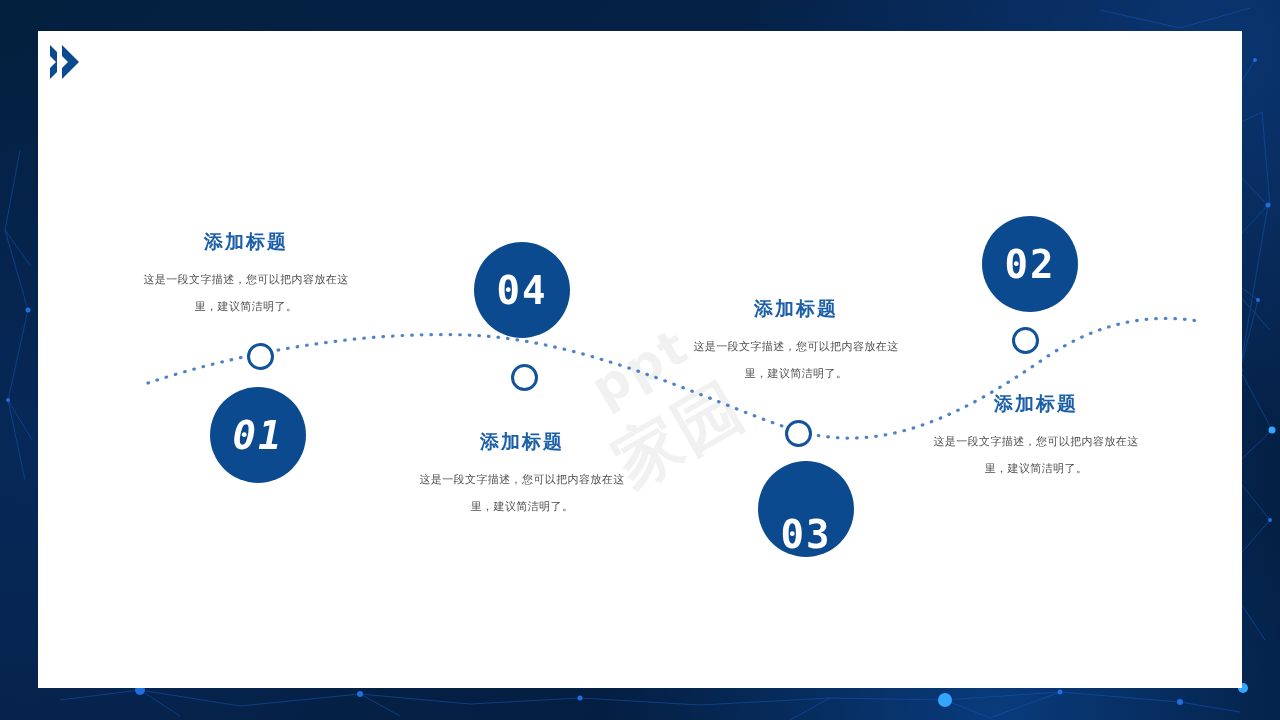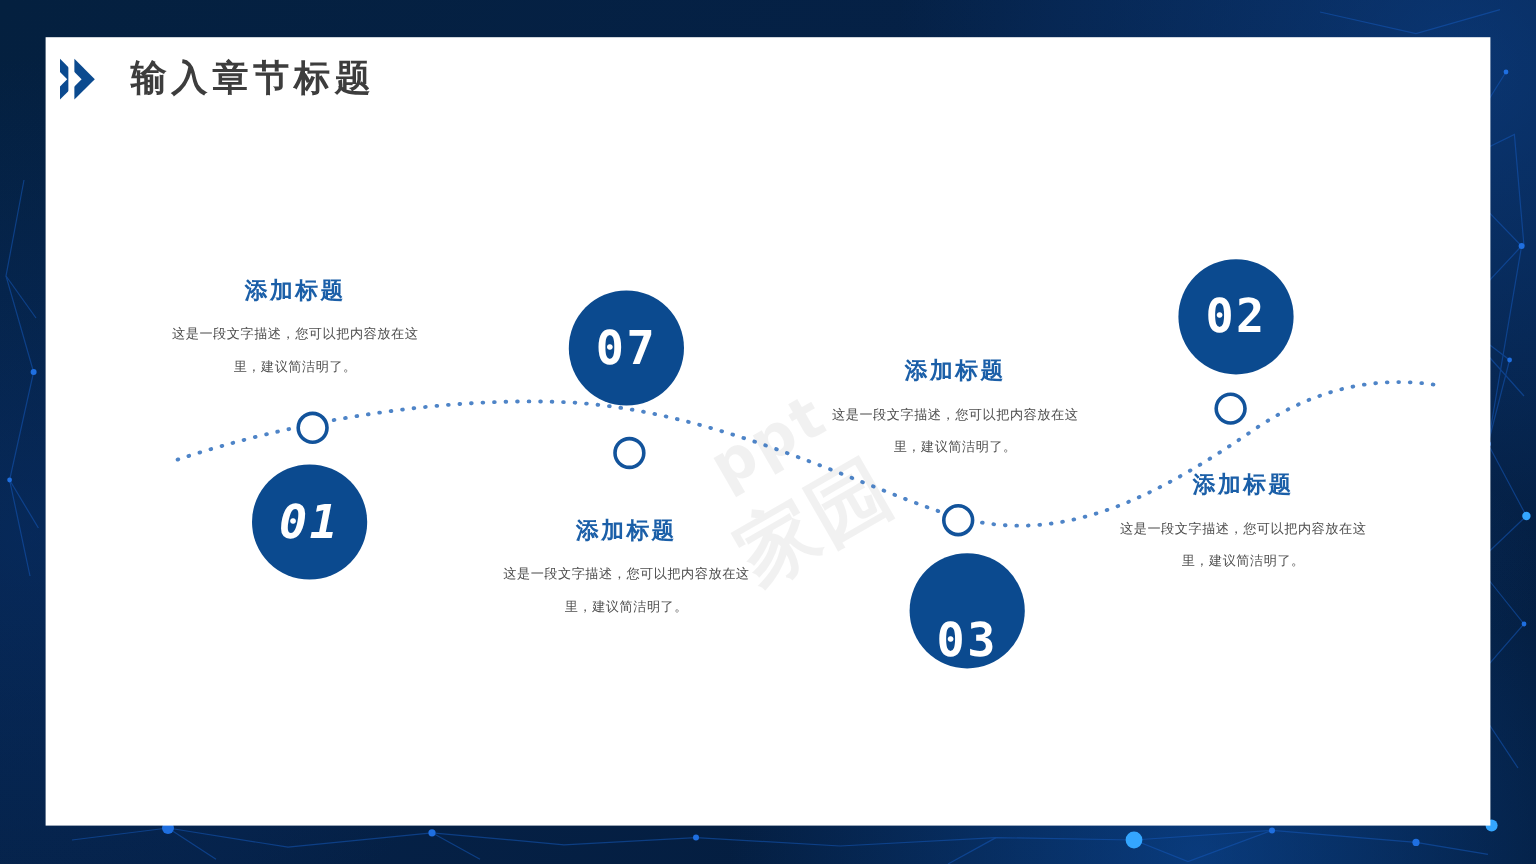--- a/index.html
+++ b/index.html
@@ -205,35 +205,34 @@
     <div class="watermark">
       <span class="wm-en">ppt</span>
       <span>家园</span>
     </div>
 
     <div class="header">
       <div class="chev-group">
         <div class="chev"></div>
         <div class="chev"></div>
       </div>
-      <div class="slide-title">输入章节标题</div>
     </div>
 
     <svg class="curve" viewBox="0 0 1204 657">
       <path d="M110 352 C 200 322, 320 300, 430 304
                C 560 309, 690 380, 760 400
                C 850 425, 930 380, 1010 325
                C 1060 292, 1110 282, 1160 290" fill="none" stroke="#2f6fbd" stroke-width="3.2" stroke-linecap="round" stroke-dasharray="0.6 9" opacity="0.85"></path>
     </svg>
 
     <div class="node-big" style="left:172px; top:356px; width:96px; height:96px; font-size:39px;font-style:italic;">
       <span>01</span>
     </div>
     <div class="node-big" style="left:436px; top:211px; width:96px; height:96px; font-size:39px;">
-      <span>07</span>
+      <span>04</span>
     </div>
     <div class="node-big" style="left:720px; top:430px; width:96px; height:96px; font-size:39px;align-items:flex-end;">
       <span>03</span>
     </div>
     <div class="node-big" style="left:944px; top:185px; width:96px; height:96px; font-size:39px;">
       <span>02</span>
     </div>
 
     <div class="node-small" style="left:209px; top:312px; width:27px; height:27px;"></div>
     <div class="node-small" style="left:473px; top:333px; width:27px; height:27px;"></div>

